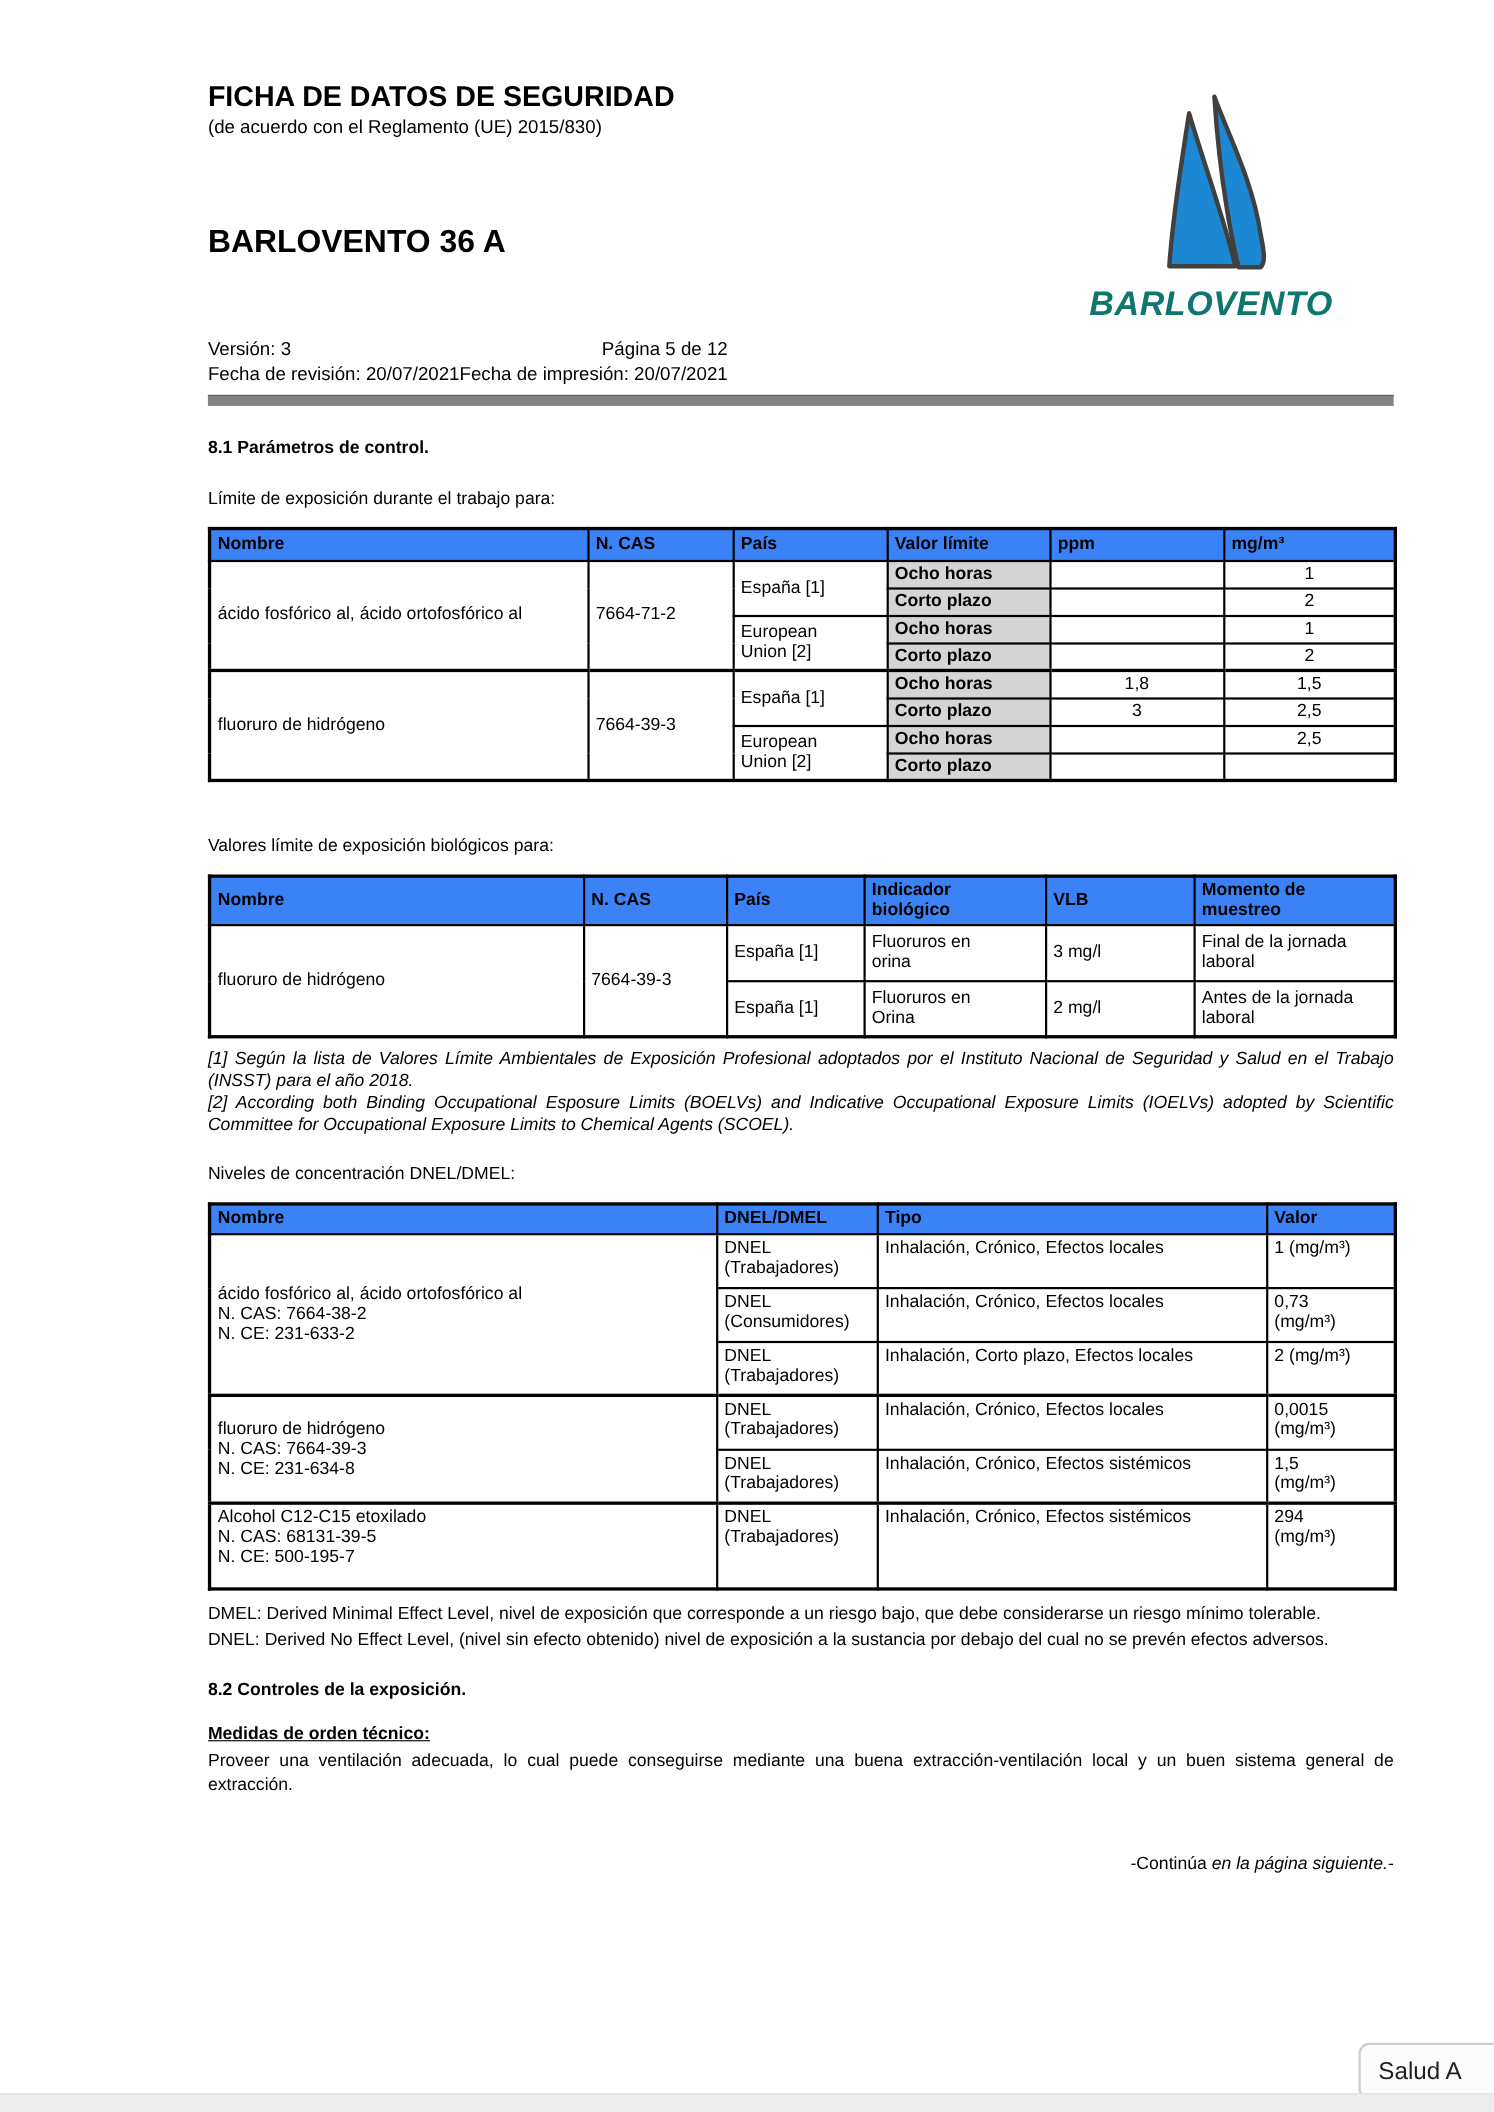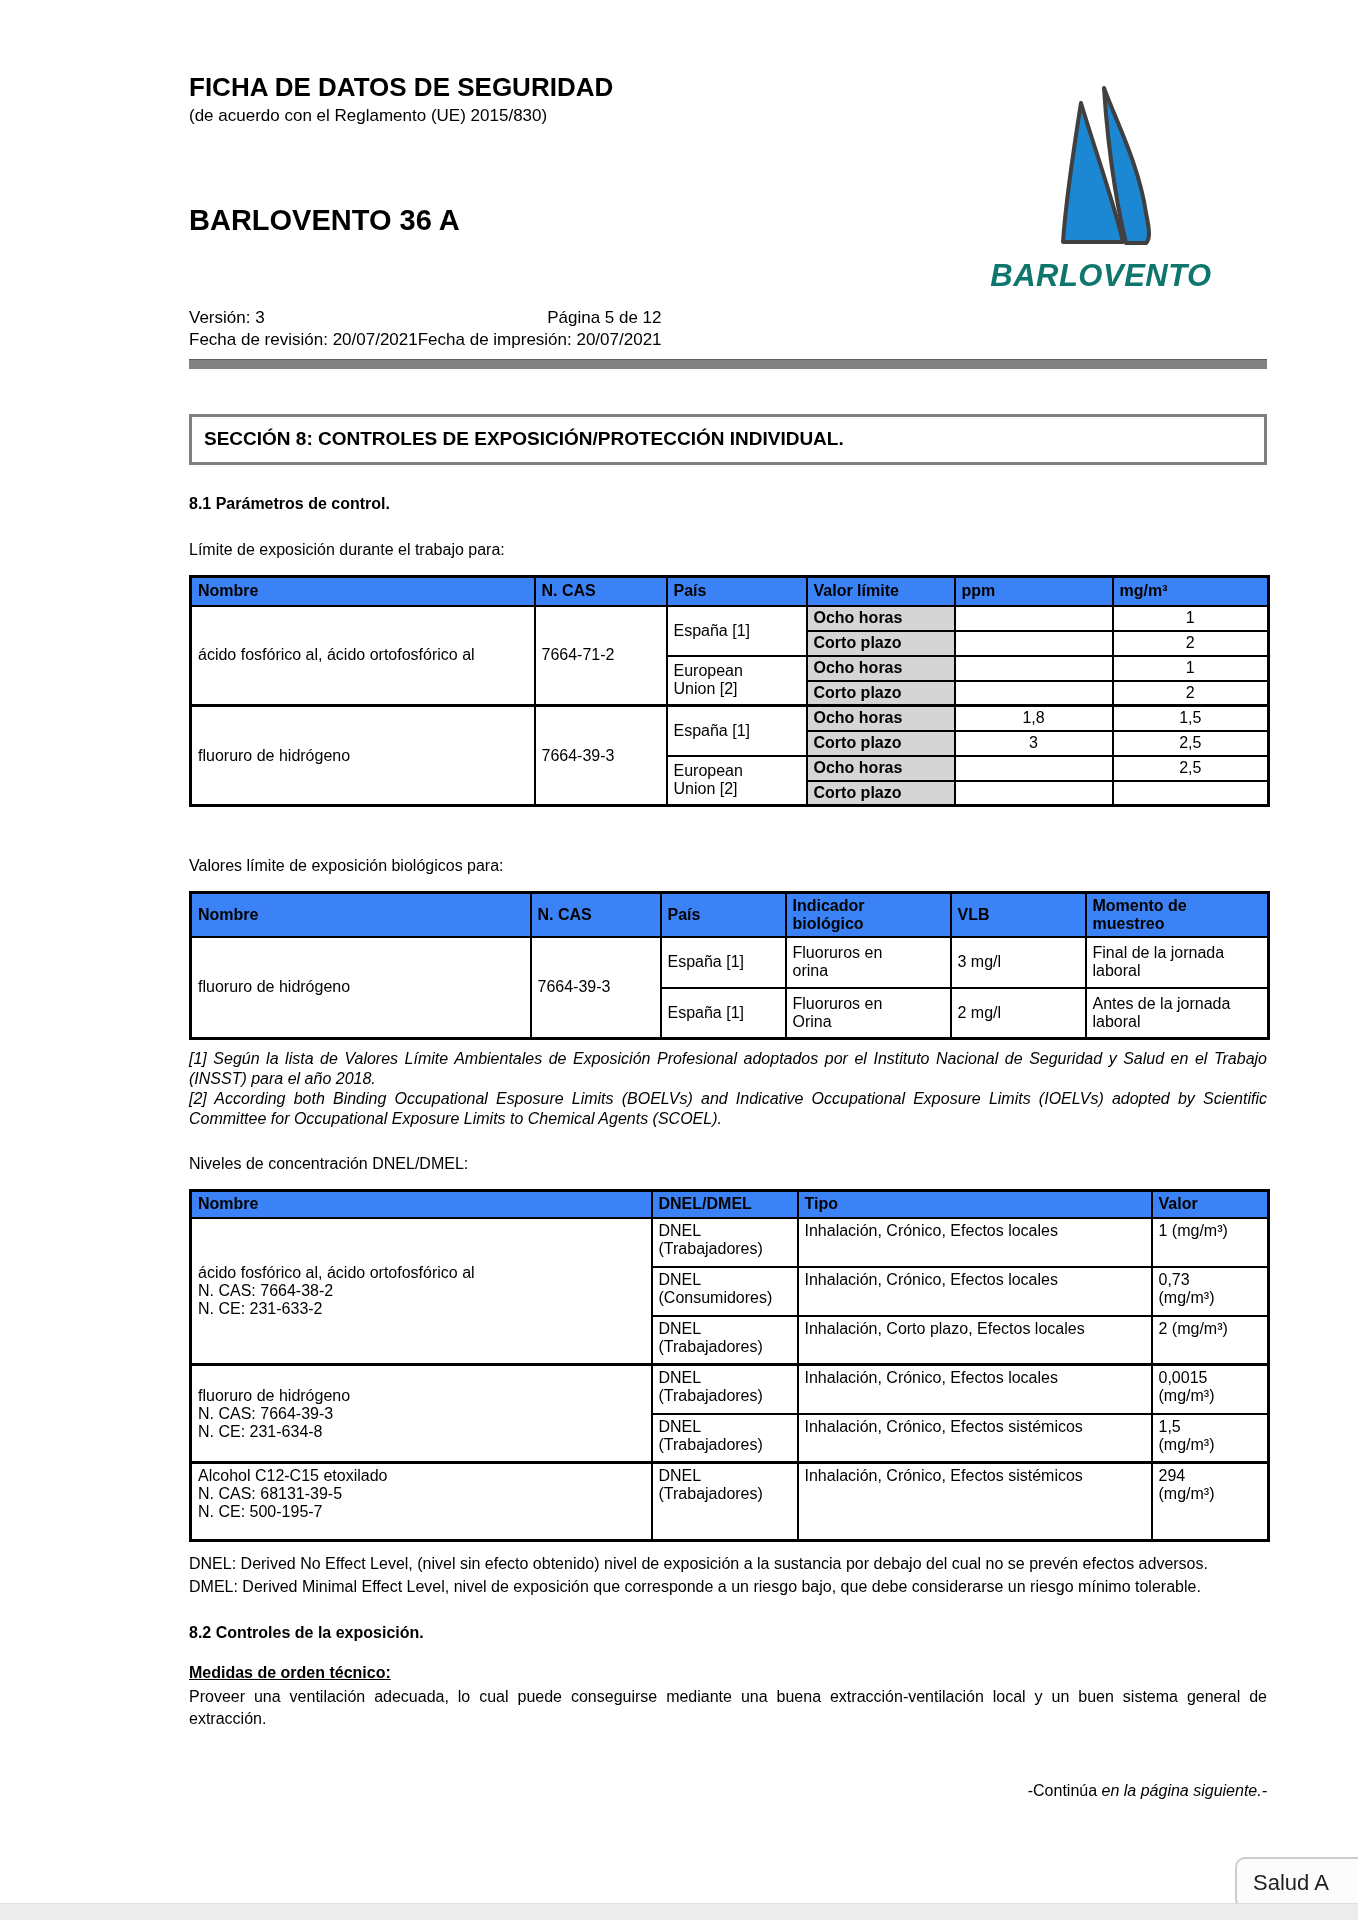--- a/index.html
+++ b/index.html
@@ -79,21 +79,20 @@
         <div>Fecha de revisión: 20/07/2021</div>
       </div>
       <div class="meta-right">
         <div>Página 5 de 12</div>
         <div>Fecha de impresión: 20/07/2021</div>
       </div>
     </div>
 
     <div class="divider-bar"></div>
 
-    <div class="section-box">SECCIÓN 8: CONTROLES DE EXPOSICIÓN/PROTECCIÓN INDIVIDUAL.</div>
 
     <div class="s-title">8.1 Parámetros de control.</div>
 
     <div class="para">Límite de exposición durante el trabajo para:</div>
 
     <table id="t1">
       <colgroup>
           <col style="width:344px">
           <col style="width:132px">
           <col style="width:140px">
@@ -277,22 +276,22 @@
           <td class="sub pre">DNEL
 (Trabajadores)</td>
           <td class="sub">Inhalación, Crónico, Efectos sistémicos</td>
           <td class="sub ac pre">294
 (mg/m³)</td>
         </tr>
       </tbody>
     </table>
 
     <div class="def-text">
+      <p>DMEL: Derived Minimal Effect Level, nivel de exposición que corresponde a un riesgo bajo, que debe considerarse un riesgo mínimo tolerable.</p>
       <p>DNEL: Derived No Effect Level, (nivel sin efecto obtenido) nivel de exposición a la sustancia por debajo del cual no se prevén efectos adversos.</p>
-      <p>DMEL: Derived Minimal Effect Level, nivel de exposición que corresponde a un riesgo bajo, que debe considerarse un riesgo mínimo tolerable.</p>
     </div>
 
     <div class="s-title" style="margin-top:26px">8.2 Controles de la exposición.</div>
 
     <div class="medidas-title">Medidas de orden técnico:</div>
     <div class="medidas-text">Proveer una ventilación adecuada, lo cual puede conseguirse mediante una buena extracción-ventilación local y un buen sistema general de extracción.</div>
 
     <div class="continua">
       <span>-Continúa </span><span class="it">en la página siguiente.-</span>
     </div>

